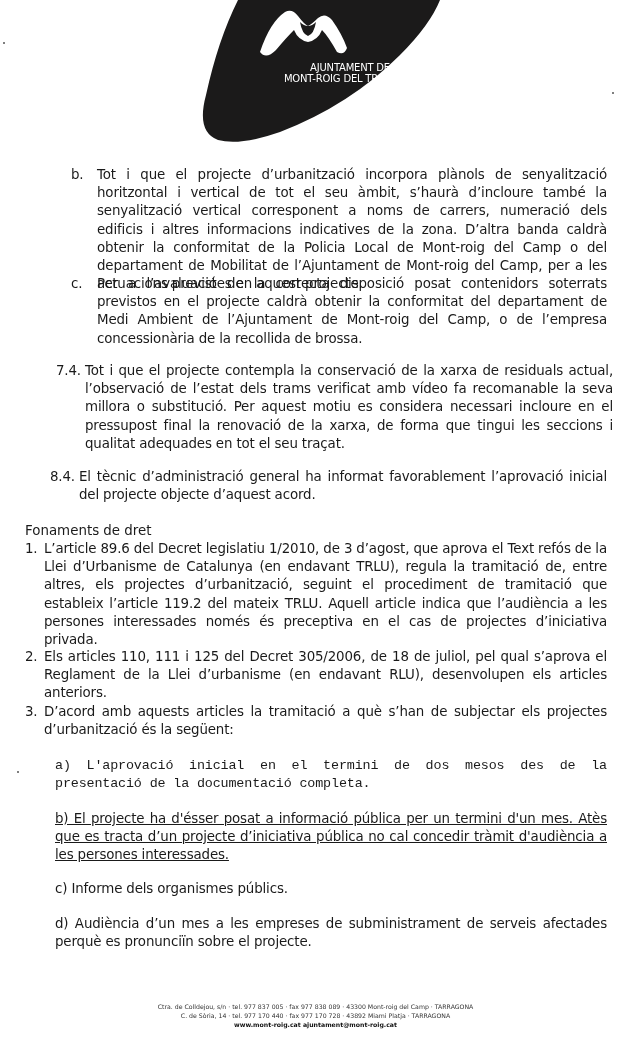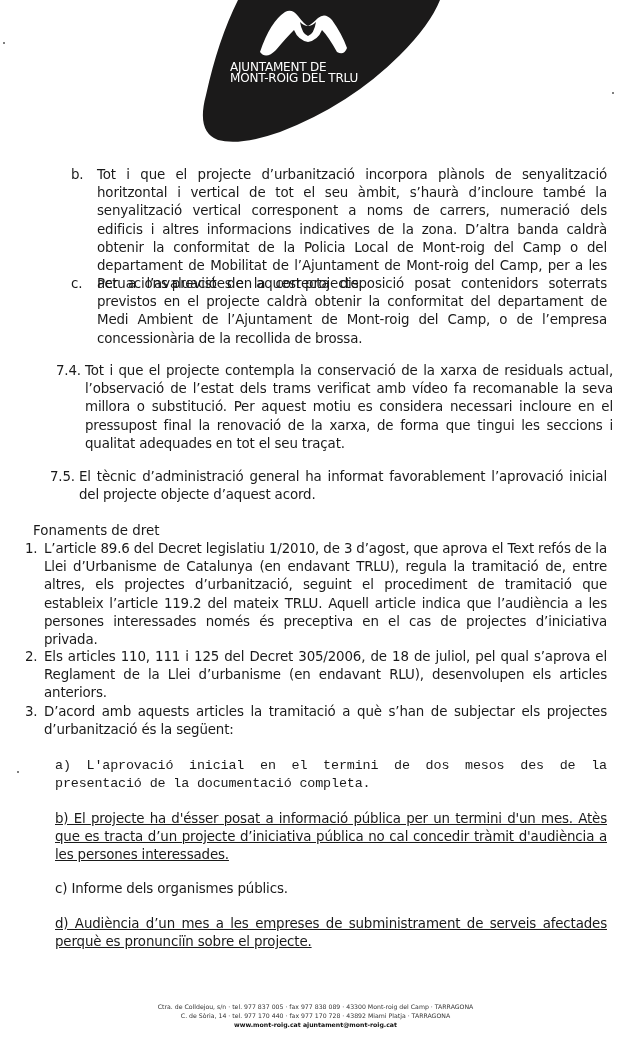--- a/index.html
+++ b/index.html
@@ -3,22 +3,22 @@
 <meta charset="utf-8">
 <style>
   html, body { margin: 0; padding: 0; background: #ffffff; }
   body {
     width: 631px; height: 1039px; position: relative; overflow: hidden;
     font-family: "DejaVu Sans", sans-serif; color: #1a1a1a;
   }
   .logo-wrap { position: absolute; left: 200px; top: 0; width: 240px; height: 145px; }
   .logo-wrap svg { position: absolute; left: 0; top: 0; }
   .logo-text {
-    position: absolute; left: 30px; top: 62px; width: 160px; text-align: left;
-    color: #ffffff; font-size: 12px; line-height: 11px; letter-spacing: -0.2px;
+    position: absolute; left: 30px; top: 62px; width: 160px; text-align: right;
+    color: #ffffff; font-size: 10px; line-height: 11px; letter-spacing: -0.2px;
   }
   .para {
     position: absolute; font-size: 13.4px; line-height: 18.2px; text-align: justify;
     letter-spacing: -0.15px;
   }
   .para .label { position: absolute; }
   .section-title { position: absolute; font-size: 13.4px; line-height: 18px; }
   .footer {
     position: absolute; left: 0; width: 631px; text-align: center;
     font-size: 6.2px; line-height: 8.2px; color: #333;
@@ -56,41 +56,41 @@
   <span class="label" style="left:-26px;">c.</span>
   <span>Per a l’avaluació de la correcta disposició posat contenidors soterrats previstos en el projecte caldrà obtenir la conformitat del departament de Medi Ambient de l’Ajuntament de Mont-roig del Camp, o de l’empresa concessionària de la recollida de brossa.</span>
 </div>
 
 <div class="para" style="left:85px; top:362px; width:528px;">
   <span class="label" style="left:-29px;">7.4.</span>
   <span>Tot i que el projecte contempla la conservació de la xarxa de residuals actual, l’observació de l’estat dels trams verificat amb vídeo fa recomanable la seva millora o substitució. Per aquest motiu es considera necessari incloure en el pressupost final la renovació de la xarxa, de forma que tingui les seccions i qualitat adequades en tot el seu traçat.</span>
 </div>
 
 <div class="para" style="left:79px; top:468px; width:528px;">
-  <span class="label" style="left:-29px;">7.5.</span>
+  <span class="label" style="left:-29px;">8.4.</span>
   <span>El tècnic d’administració general ha informat favorablement l’aprovació inicial del projecte objecte d’aquest acord.</span>
 </div>
 
-<div class="section-title" style="left:25px; top:522px;margin-left:8px;">Fonaments de dret</div>
+<div class="section-title" style="left:25px; top:522px;">Fonaments de dret</div>
 
 <div class="para" style="left:44px; top:540px; width:563px;">
   <span class="label" style="left:-19px;">1.</span>
   <span>L’article 89.6 del Decret legislatiu 1/2010, de 3 d’agost, que aprova el Text refós de la Llei d’Urbanisme de Catalunya (en endavant TRLU), regula la tramitació de, entre altres, els projectes d’urbanització, seguint el procediment de tramitació que estableix l’article 119.2 del mateix TRLU. Aquell article indica que l’audiència a les persones interessades només és preceptiva en el cas de projectes d’iniciativa privada.</span>
 </div>
 
 <div class="para" style="left:44px; top:648px; width:563px;">
   <span class="label" style="left:-19px;">2.</span>
   <span>Els articles 110, 111 i 125 del Decret 305/2006, de 18 de juliol, pel qual s’aprova el Reglament de la Llei d’urbanisme (en endavant RLU), desenvolupen els articles anteriors.</span>
 </div>
 
 <div class="para" style="left:44px; top:703px; width:563px;">
   <span class="label" style="left:-19px;">3.</span>
   <span>D’acord amb aquests articles la tramitació a què s’han de subjectar els projectes d’urbanització és la següent:</span>
 </div>
 
 <div class="para" style="left:55px; top:757px; width:552px;font-family:Liberation Mono, monospace;">a) L'aprovació inicial en el termini de dos mesos des de la presentació de la documentació completa.</div>
 <div class="para" style="left:55px; top:810px; width:552px;text-decoration:underline;">b) El projecte ha d'ésser posat a informació pública per un termini d'un mes. Atès que es tracta d’un projecte d’iniciativa pública no cal concedir tràmit d'audiència a les persones interessades.</div>
 <div class="para" style="left:55px; top:880px; width:552px;">c) Informe dels organismes públics.</div>
-<div class="para" style="left:55px; top:915px; width:552px;text-decoration:underline;">d) Audiència d’un mes a les empreses de subministrament de serveis afectades perquè es pronunciïn sobre el projecte.</div>
+<div class="para" style="left:55px; top:915px; width:552px;">d) Audiència d’un mes a les empreses de subministrament de serveis afectades perquè es pronunciïn sobre el projecte.</div>
 
 <div class="footer" style="top:1003px;">Ctra. de Colldejou, s/n · tel. 977 837 005 · fax 977 838 089 · 43300 Mont-roig del Camp · TARRAGONA</div>
 <div class="footer" style="top:1012px;">C. de Sòria, 14 · tel. 977 170 440 · fax 977 170 728 · 43892 Miami Platja · TARRAGONA</div>
 <div class="footer b" style="top:1021px;">www.mont-roig.cat  ajuntament@mont-roig.cat</div>
 
 </body></html>

